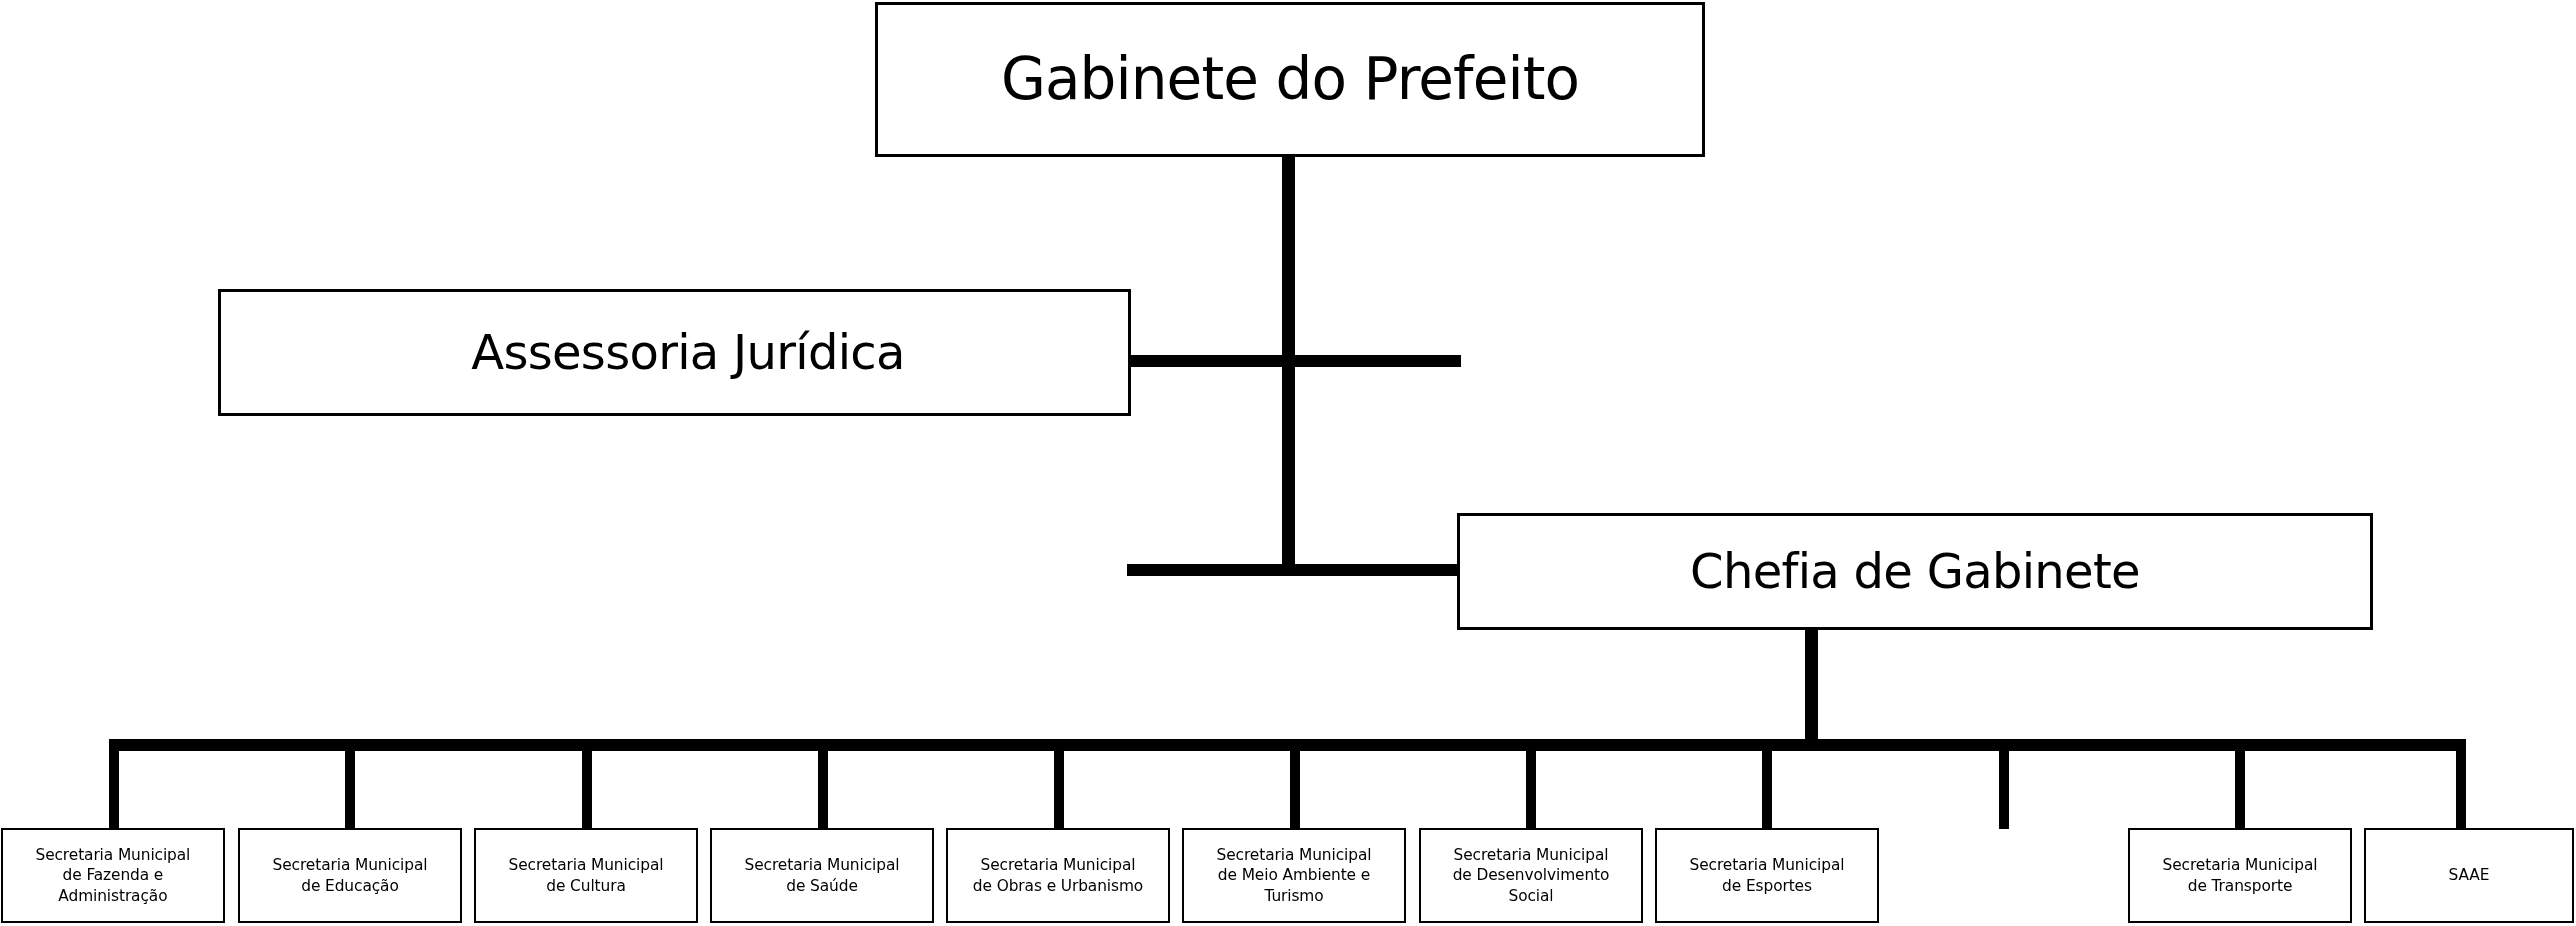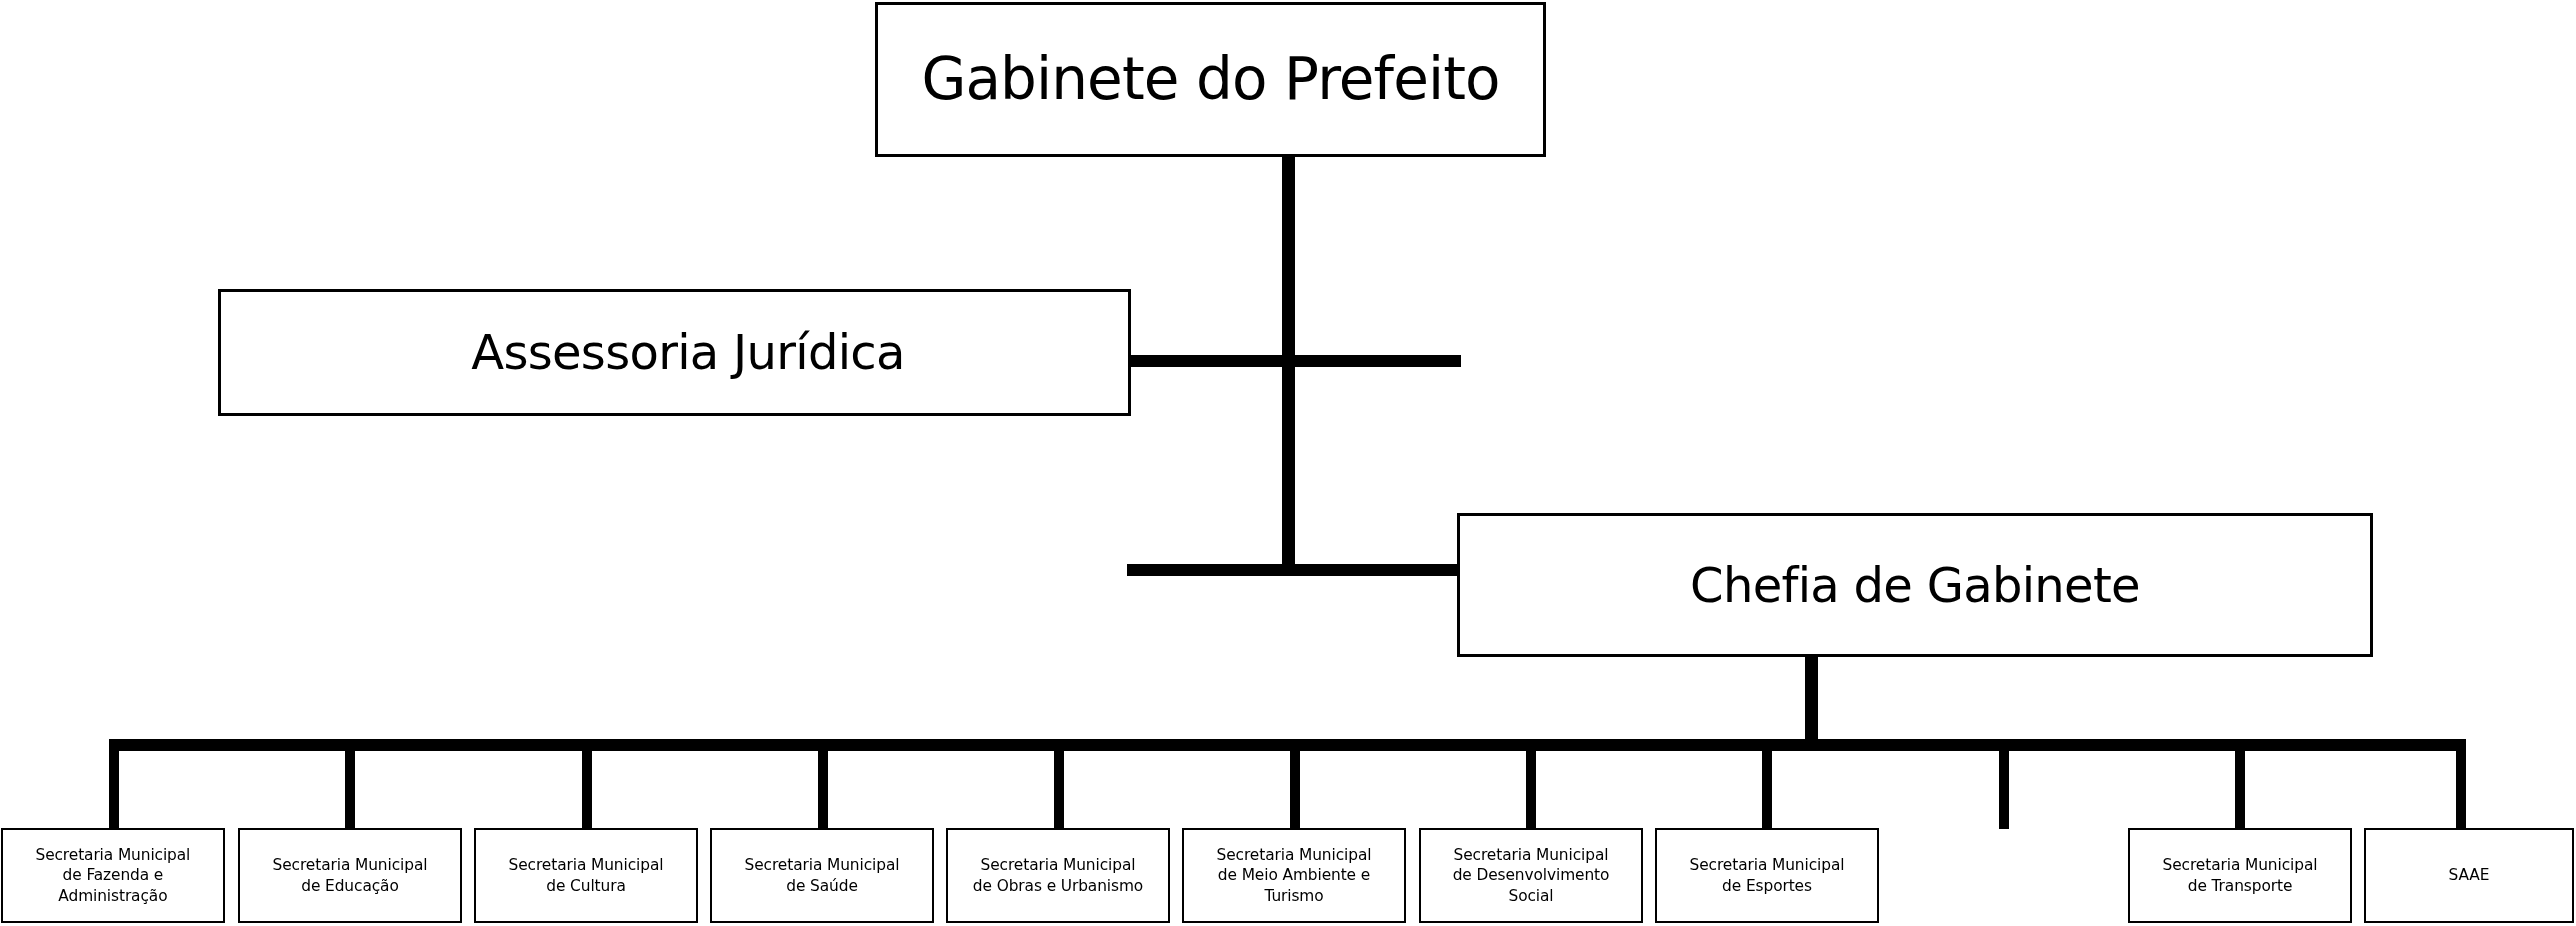--- a/index.html
+++ b/index.html
@@ -35,21 +35,21 @@
     width: 100%;
     line-height: 1.18;
     white-space: pre-line;
     letter-spacing: -0.2px;
   }
 
   
   .node-root {
     left: 875px;
     top: 1.9px;
-    width: 671px;
+    width: 830px;
     height: 155px;
     border-width: 3.7px;
     justify-content: center;
   }
   .node-root .label {
     font-size: 58px;
     font-weight: 500;
     letter-spacing: -0.9px;
   }
 
@@ -92,21 +92,21 @@
   .node-left-b .label {
     font-size: 41px;
     font-weight: 500;
     letter-spacing: -0.6px;
   }
 
   .node-right-b {
     left: 1457px;
     top: 513px;
     width: 916px;
-    height: 144px;
+    height: 117px;
     border-width: 3.7px;
   }
   .node-right-b .label {
     font-size: 48px;
     font-weight: 500;
     letter-spacing: -0.7px;
   }
 
   
   .leaf {

